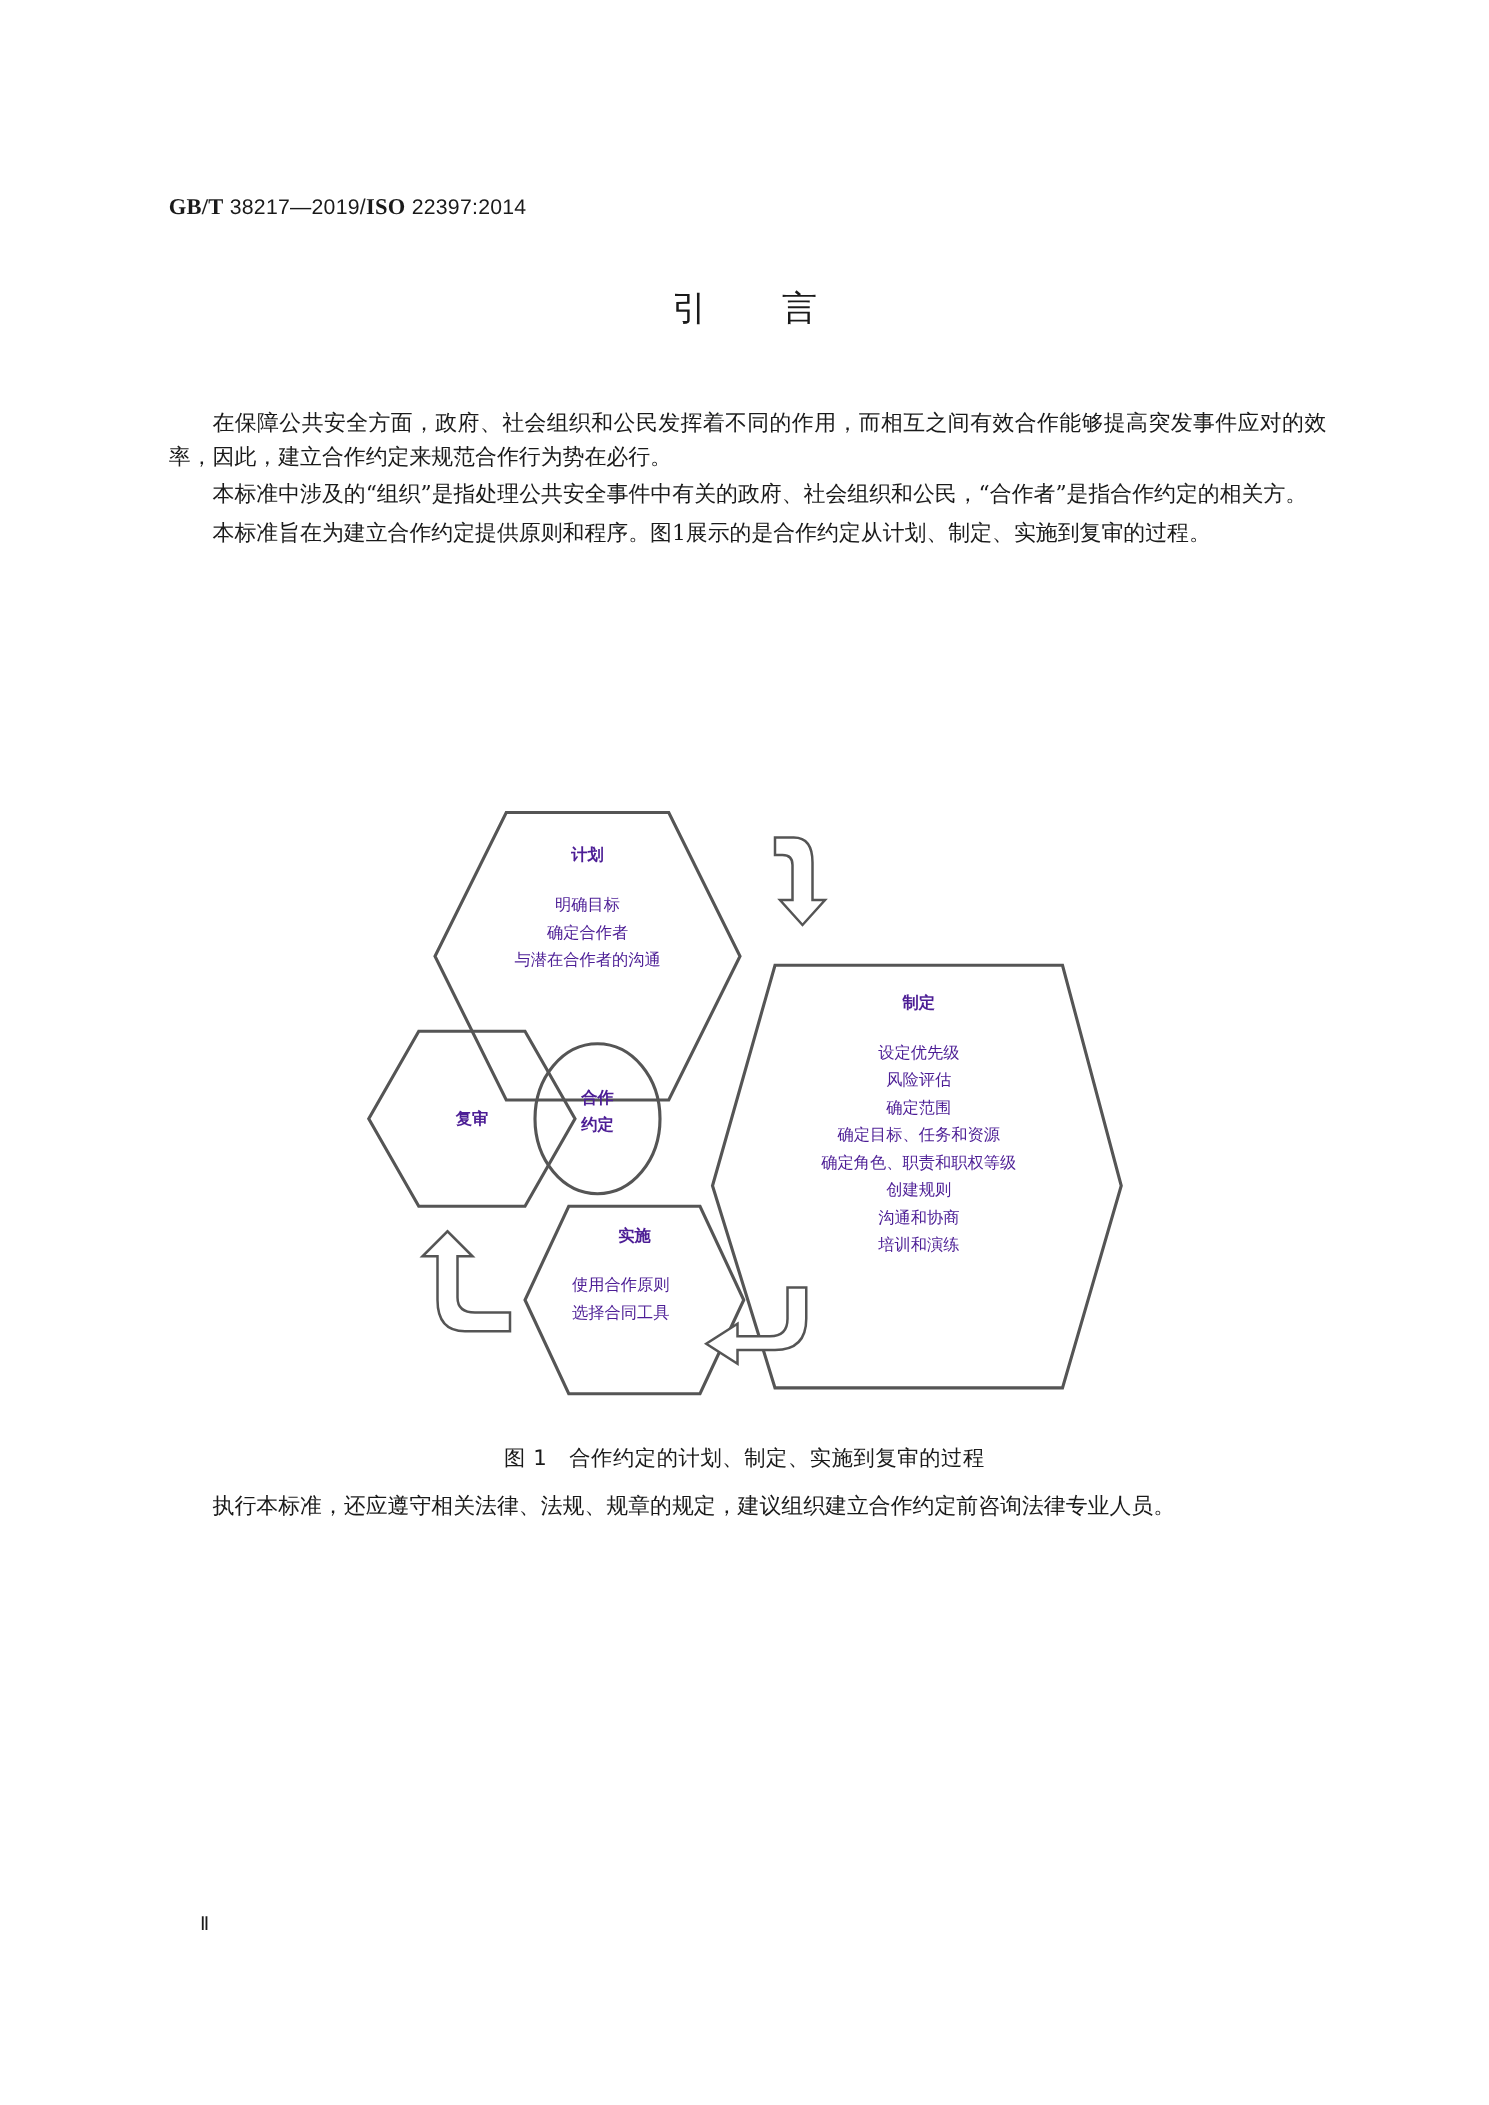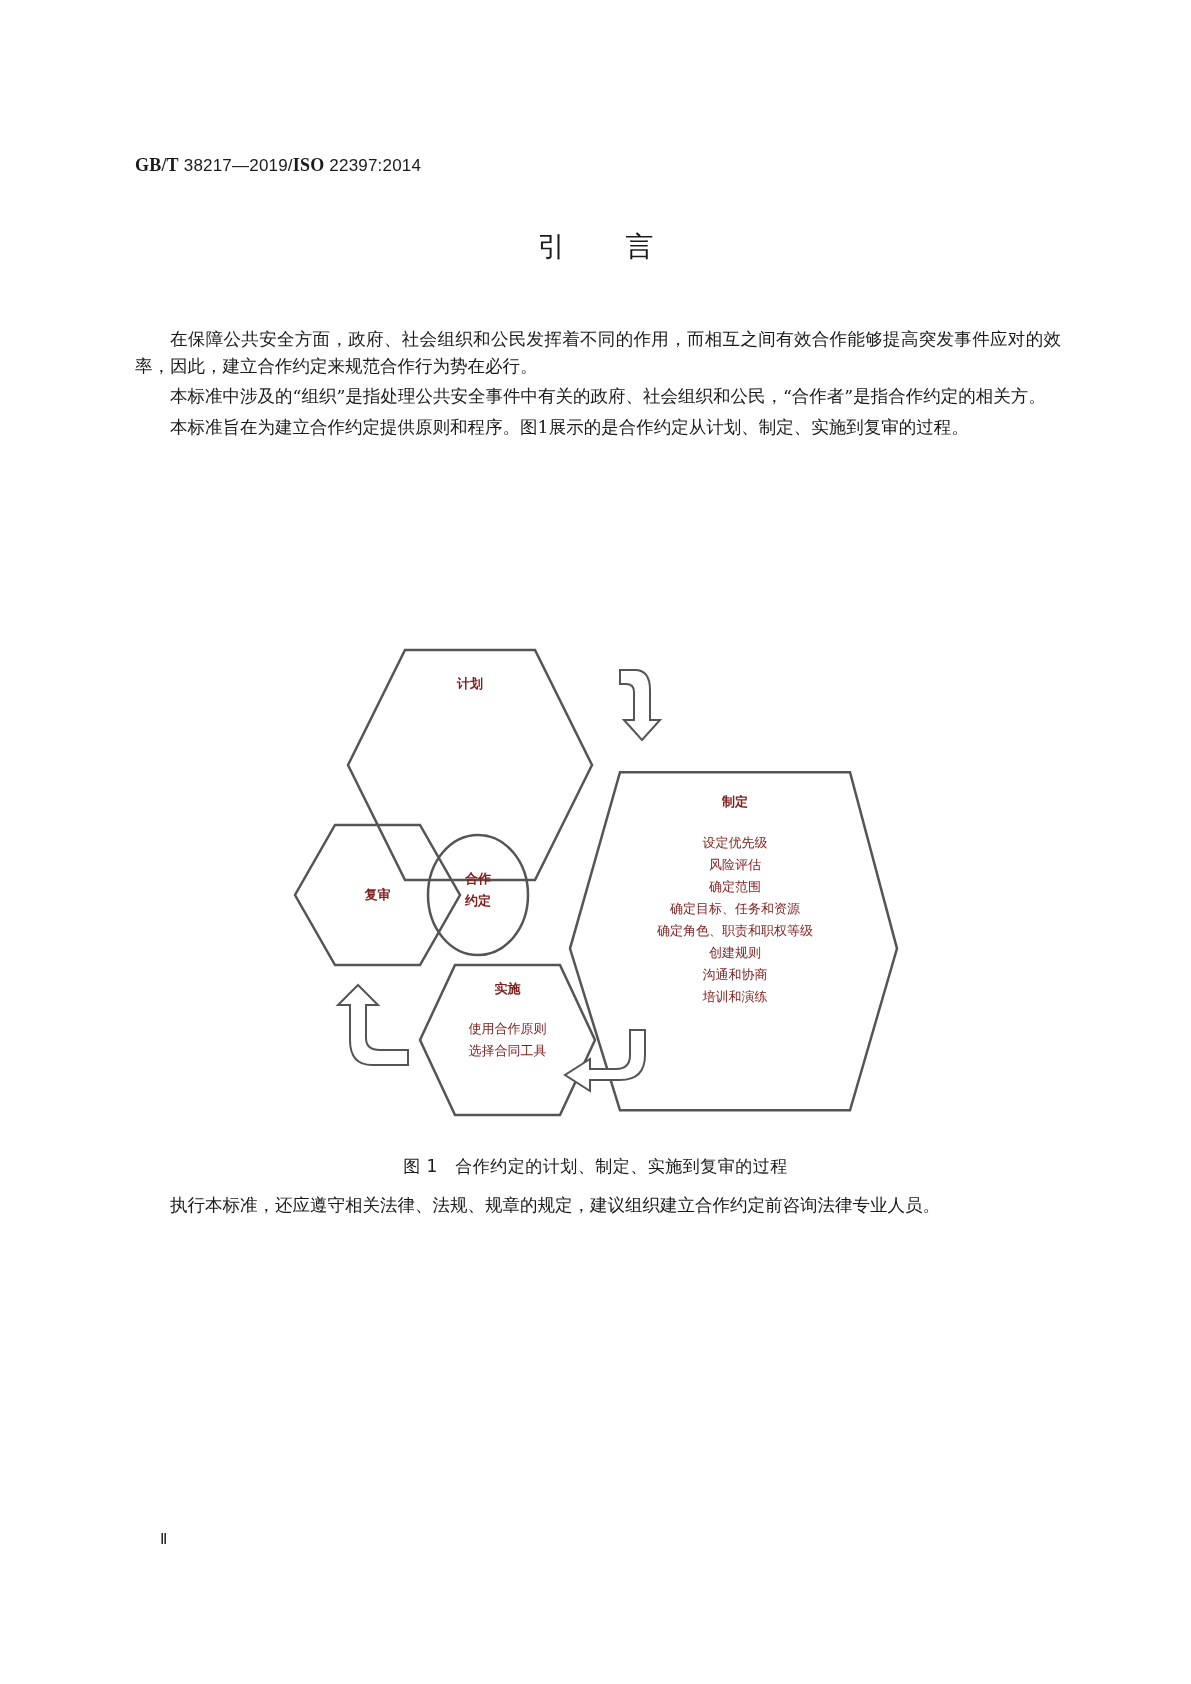--- a/index.html
+++ b/index.html
@@ -4,21 +4,21 @@
 <style>
   html, body { margin: 0; padding: 0; background: #ffffff; }
   body { width: 1191px; height: 1684px; position: relative; overflow: hidden; color: #1a1a1a; font-family: "DejaVu Serif", "Liberation Serif", serif; }
   .std-header { position: absolute; left: 135px; top: 127px; font-size: 17px; font-family: "Liberation Sans", "DejaVu Sans", sans-serif; letter-spacing: 0.2px; margin-top: 28px; }
   .std-header b { font-family: "Liberation Serif", serif; font-weight: bold; font-size: 18px; }
   .page-title { position: absolute; left: 0; width: 1191px; top: 228px; text-align: center; font-size: 28px; font-family: "DejaVu Sans", sans-serif; letter-spacing: 60px; text-indent: 60px; }
   .body-text { position: absolute; left: 135px; width: 926px; font-size: 17.5px; line-height: 27.2px; text-align: justify; }
   .body-text p { margin: 0 0 3px 0; text-indent: 2em; }
   .fig { position: absolute; left: 290px; top: 640px; width: 620px; height: 480px; }
   .fig svg { position: absolute; left: 0; top: 0; }
-  .fig-label { position: absolute; text-align: center; font-family: "DejaVu Sans", sans-serif; color: #7f1d1d; }
+  .fig-label { position: absolute; text-align: center; font-family: "DejaVu Sans", sans-serif; color: #4c1d95; }
   .fig-label.bold { font-weight: bold; font-size: 13px; }
   .fig-label.item { font-size: 13px; line-height: 22px; }
   .caption { position: absolute; left: 0; width: 1191px; top: 1155px; text-align: center; font-family: "DejaVu Sans", sans-serif; font-size: 17px; letter-spacing: 0.5px; }
   .page-num { position: absolute; left: 160px; top: 1530px; font-family: "Liberation Serif", serif; font-size: 15px; }
 </style>
 </head>
 <body>
 
 <div class="std-header">
   <b>GB/T</b><span> 38217—2019/</span><b>ISO</b><span> 22397:2014</span>
@@ -48,20 +48,25 @@
     </g>
 
     <g fill="#fff" stroke="#555" stroke-width="2">
       <path d="M330,30 L345,30 Q360,30 360,50 L360,80 L370,80 L352,100 L334,80 L344,80 L344,52 Q344,44 336,44 L330,44 Z"></path>
       <path d="M355,395 L355,420 Q355,445 330,445 L300,445 L300,456 L275,440 L300,424 L300,434 L326,434 Q340,434 340,420 L340,395 Z" transform="translate(0,-5)"></path>
       <path d="M118,425 L82,425 Q60,425 60,400 L60,365 L48,365 L68,345 L88,365 L76,365 L76,398 Q76,410 90,410 L118,410 Z"></path>
     </g>
   </svg>
 
   <div class="fig-label bold" style="left:115px;width:130px;top:35px;">计划</div>
+  <div class="fig-label item" style="left:80px;width:200px;top:74px;">
+    <div>明确目标</div>
+    <div>确定合作者</div>
+    <div>与潜在合作者的沟通</div>
+  </div>
 
   <div class="fig-label bold" style="left:370px;width:150px;top:153px;">制定</div>
   <div class="fig-label item" style="left:335px;width:220px;top:192px;">
     <div>设定优先级</div>
     <div>风险评估</div>
     <div>确定范围</div>
     <div>确定目标、任务和资源</div>
     <div>确定角色、职责和职权等级</div>
     <div>创建规则</div>
     <div>沟通和协商</div>
@@ -69,21 +74,21 @@
   </div>
 
   <div class="fig-label bold" style="left:40px;width:95px;top:246px;">复审</div>
 
   <div class="fig-label bold" style="left:148px;width:80px;top:228px;line-height:22px;">
     <div>合作</div>
     <div>约定</div>
   </div>
 
   <div class="fig-label bold" style="left:165px;width:105px;top:340px;">实施</div>
-  <div class="fig-label item" style="left:150px;width:135px;top:378px;">
+  <div class="fig-label item" style="left:139px;width:135px;top:378px;">
     <div>使用合作原则</div>
     <div>选择合同工具</div>
   </div>
 </div>
 
 <div class="caption">图 1　合作约定的计划、制定、实施到复审的过程</div>
 
 <div class="body-text" style="top:1192px;">
   <p>执行本标准，还应遵守相关法律、法规、规章的规定，建议组织建立合作约定前咨询法律专业人员。</p>
 </div>

